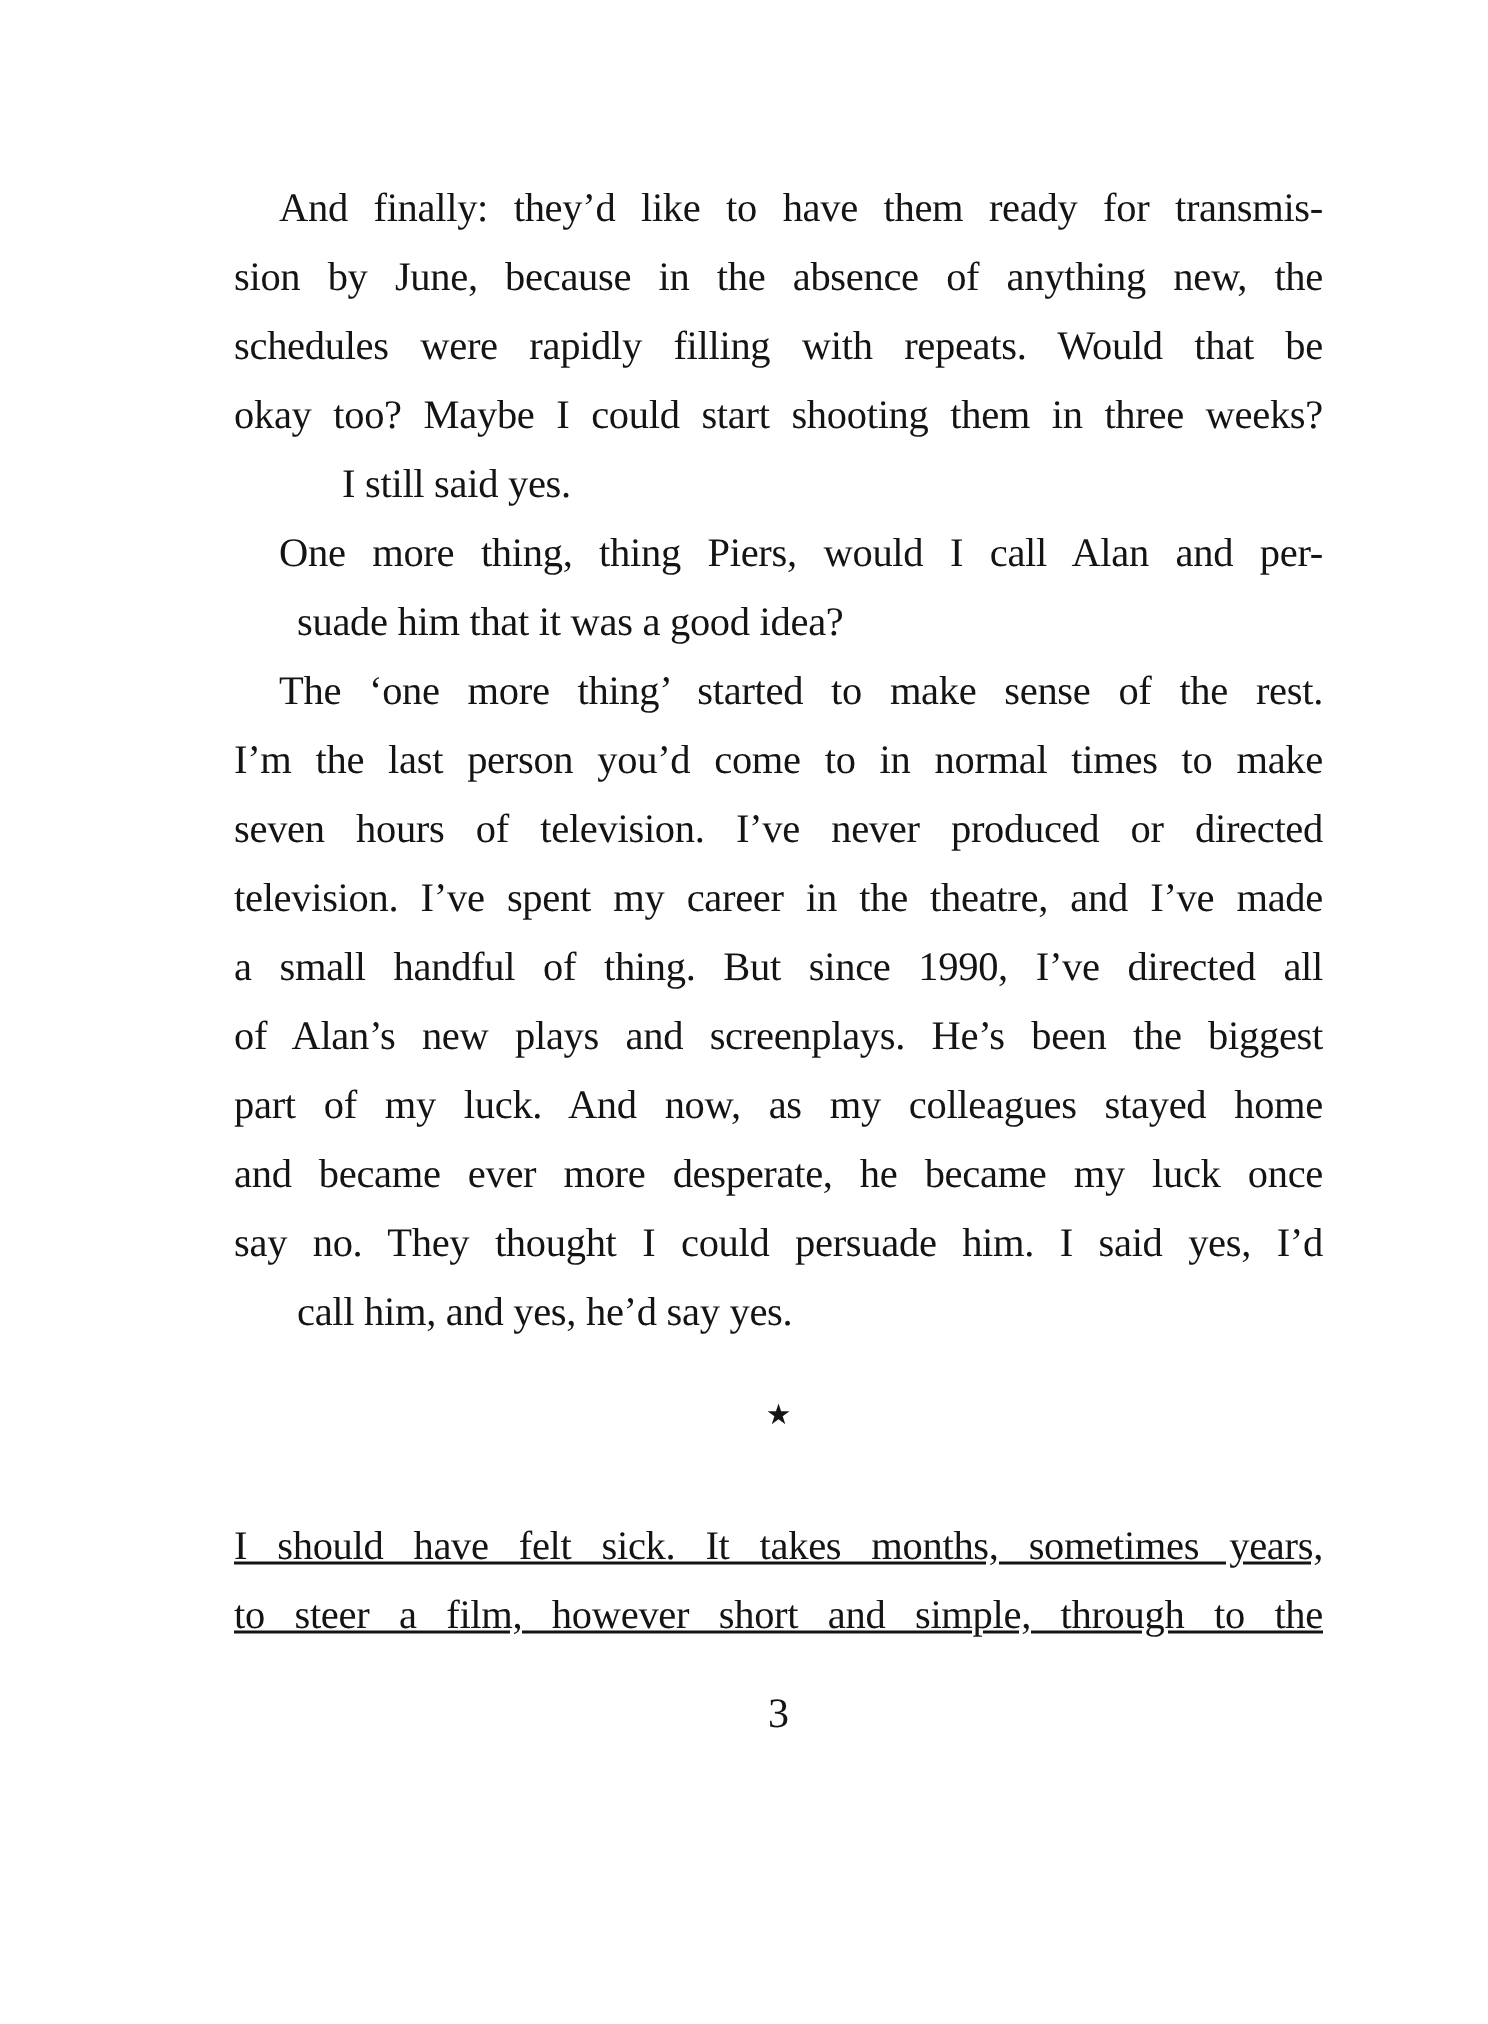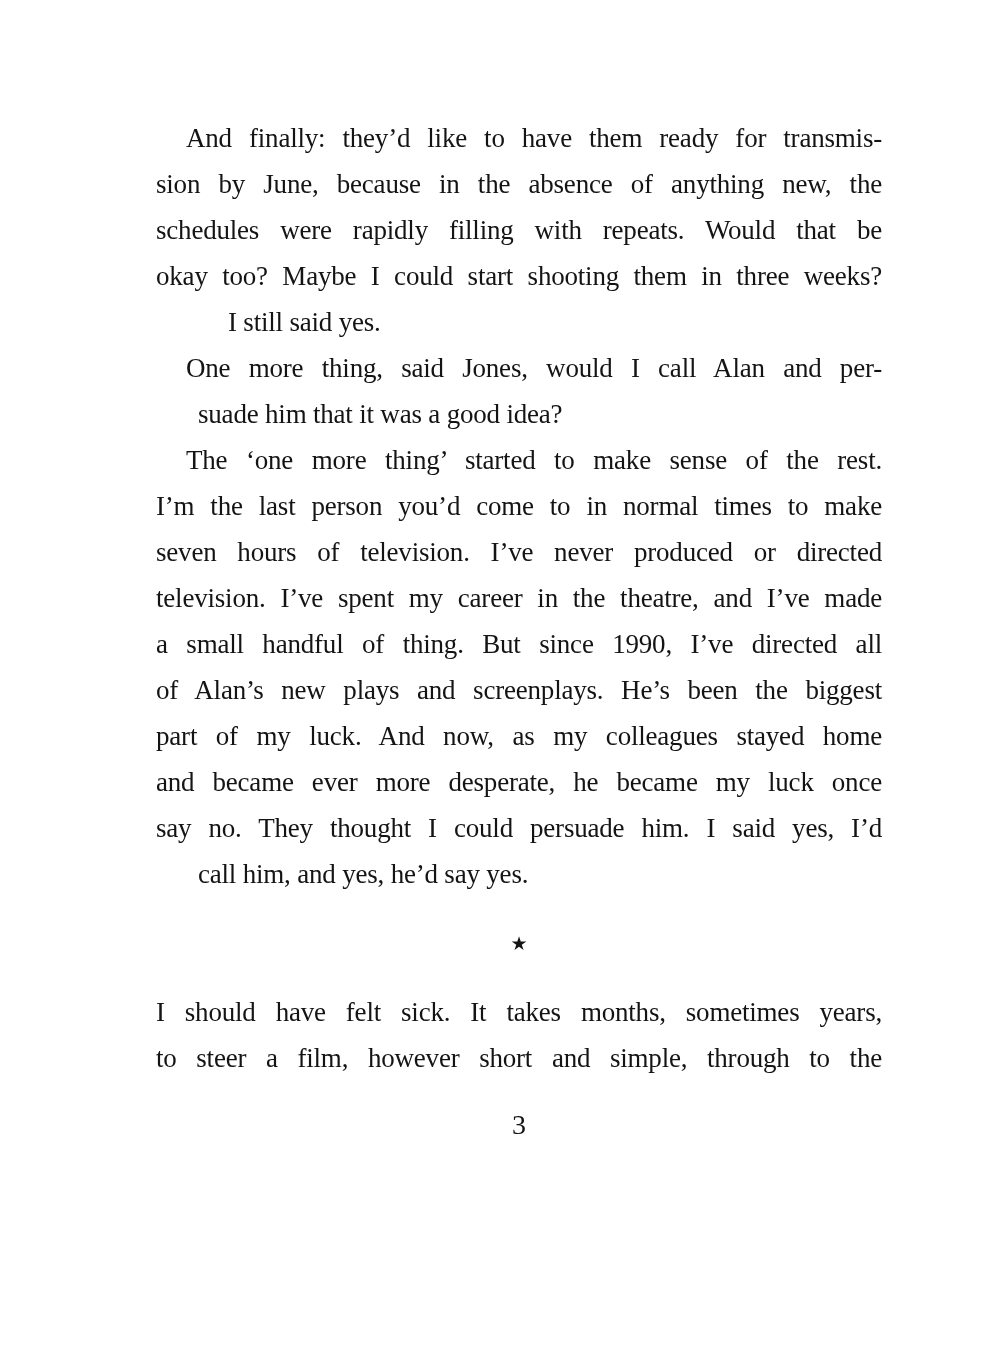--- a/index.html
+++ b/index.html
@@ -39,42 +39,43 @@
     margin-left: 42px;
   }
   .separator {
     margin-top: 23px;
     line-height: 46px;
     text-align: center;
     font-size: 19px;
     font-family: "DejaVu Sans", sans-serif;
   }
   .section-2 {
-    margin-top: 23px;
+    margin-top: 41px;
+    text-decoration: underline;
   }
   .page-number {
     margin-top: 21px;
     line-height: 46px;
     text-align: center;
     font-size: 28px;
   }
 </style>
 </head>
 <body>
 
 <div class="scan-page">
   <div class="text-block">
 
     <div>
       <div class="line indent">And finally: they’d like to have them ready for transmis-</div>
       <div class="line">sion by June, because in the absence of anything new, the</div>
       <div class="line">schedules were rapidly filling with repeats. Would that be</div>
       <div class="line">okay too? Maybe I could start shooting them in three weeks?</div>
       <div class="line indent unjust">I still said yes.</div>
-      <div class="line indent">One more thing, said Jones, would I call Alan and per-</div>
+      <div class="line indent">One more thing, thing Piers, would I call Alan and per-</div>
       <div class="line unjust">suade him that it was a good idea?</div>
       <div class="line indent">The ‘one more thing’ started to make sense of the rest.</div>
       <div class="line">I’m the last person you’d come to in normal times to make</div>
       <div class="line">seven hours of television. I’ve never produced or directed</div>
       <div class="line">television. I’ve spent my career in the theatre, and I’ve made</div>
       <div class="line">a small handful of thing. But since 1990, I’ve directed all</div>
       <div class="line">of Alan’s new plays and screenplays. He’s been the biggest</div>
       <div class="line">part of my luck. And now, as my colleagues stayed home</div>
       <div class="line">and became ever more desperate, he became my luck once</div>
       <div class="line">say no. They thought I could persuade him. I said yes, I’d</div>

